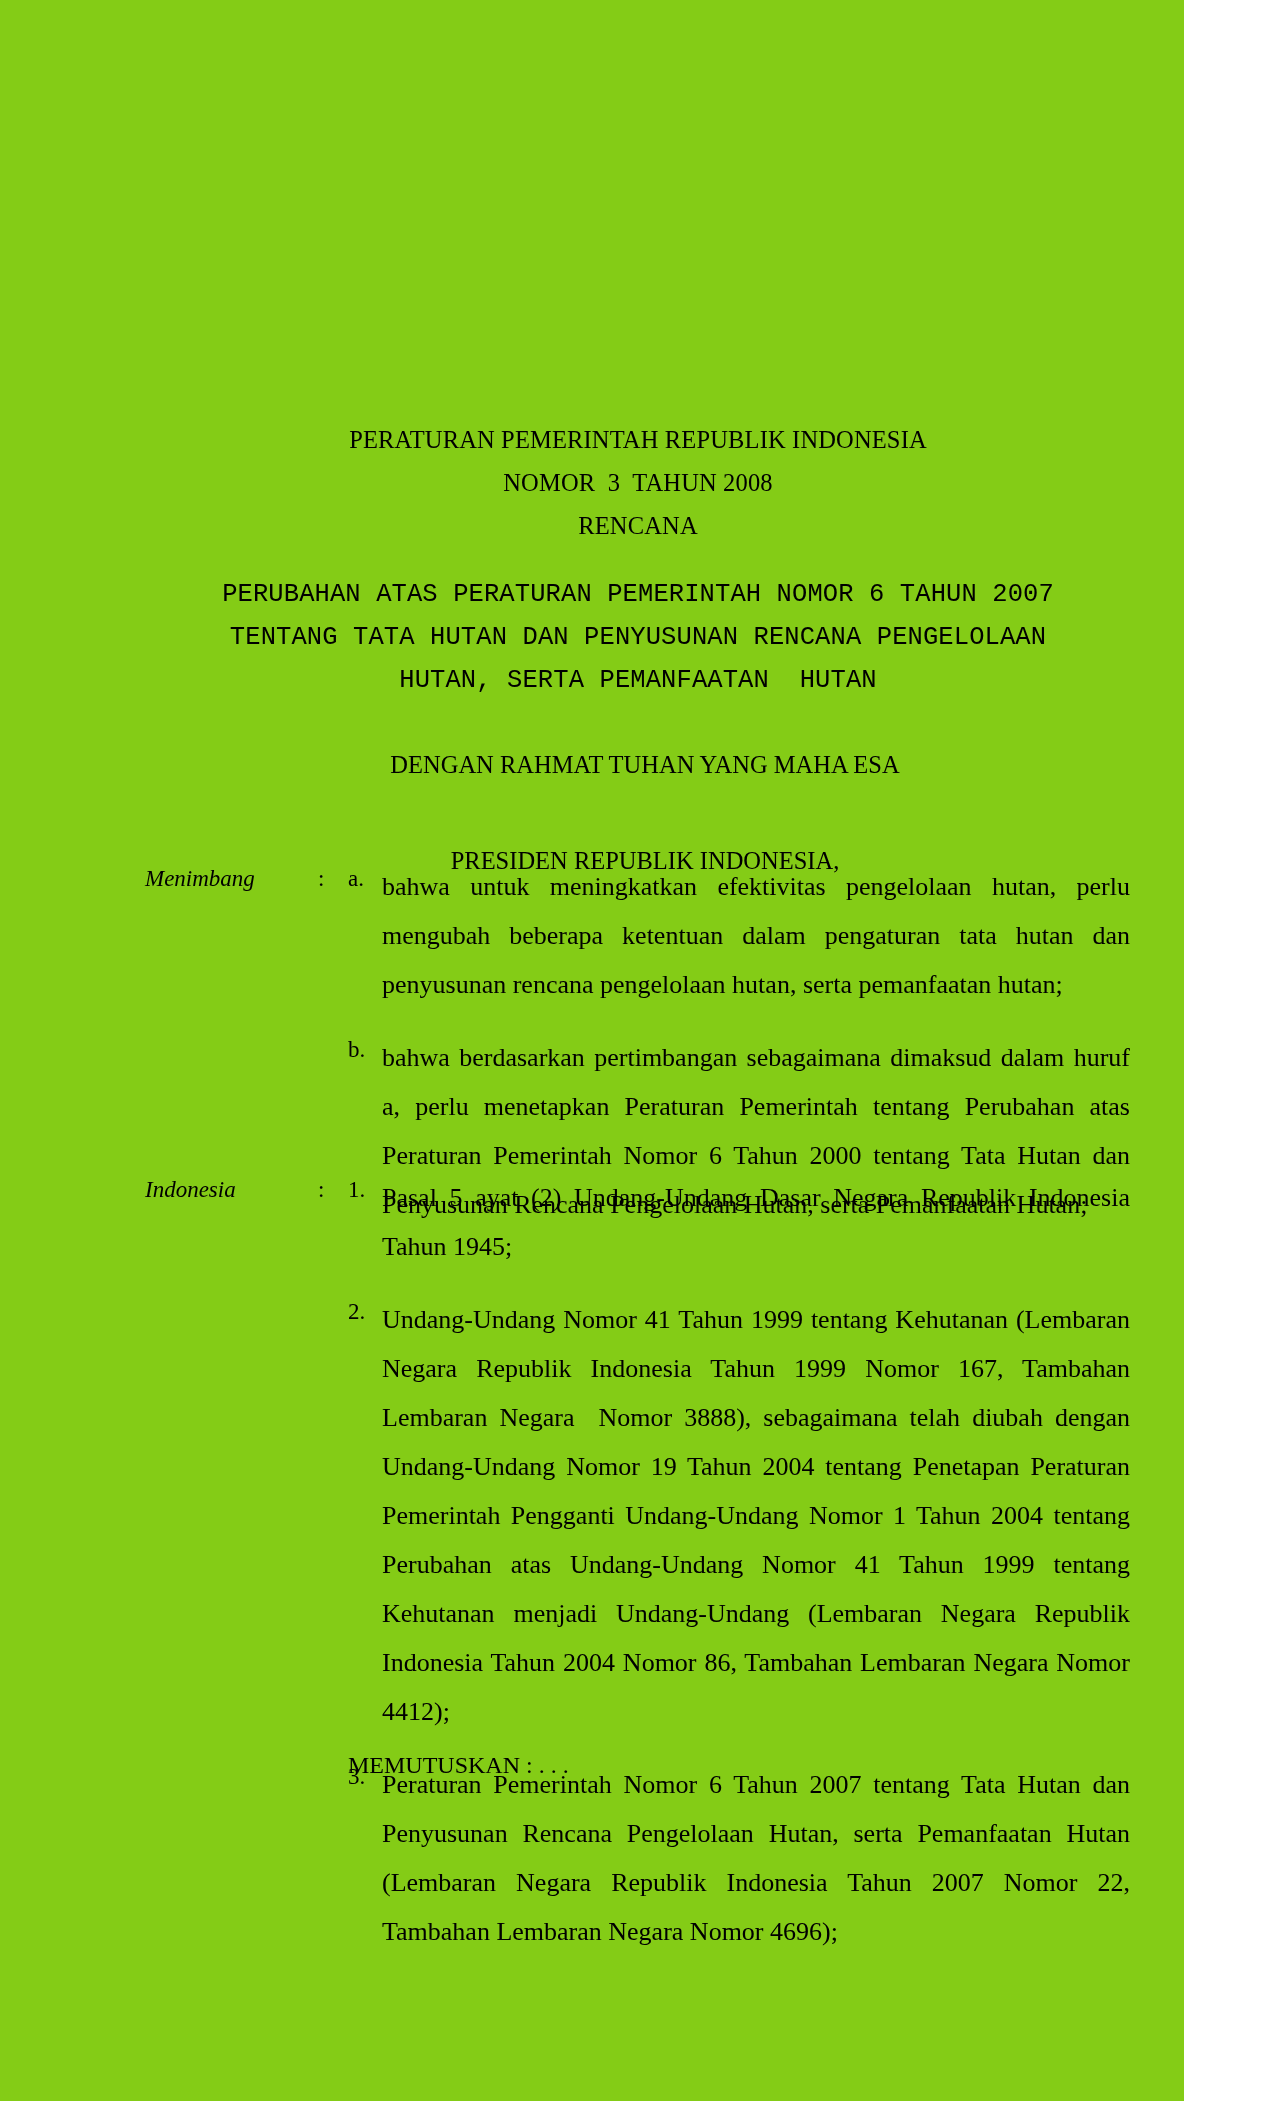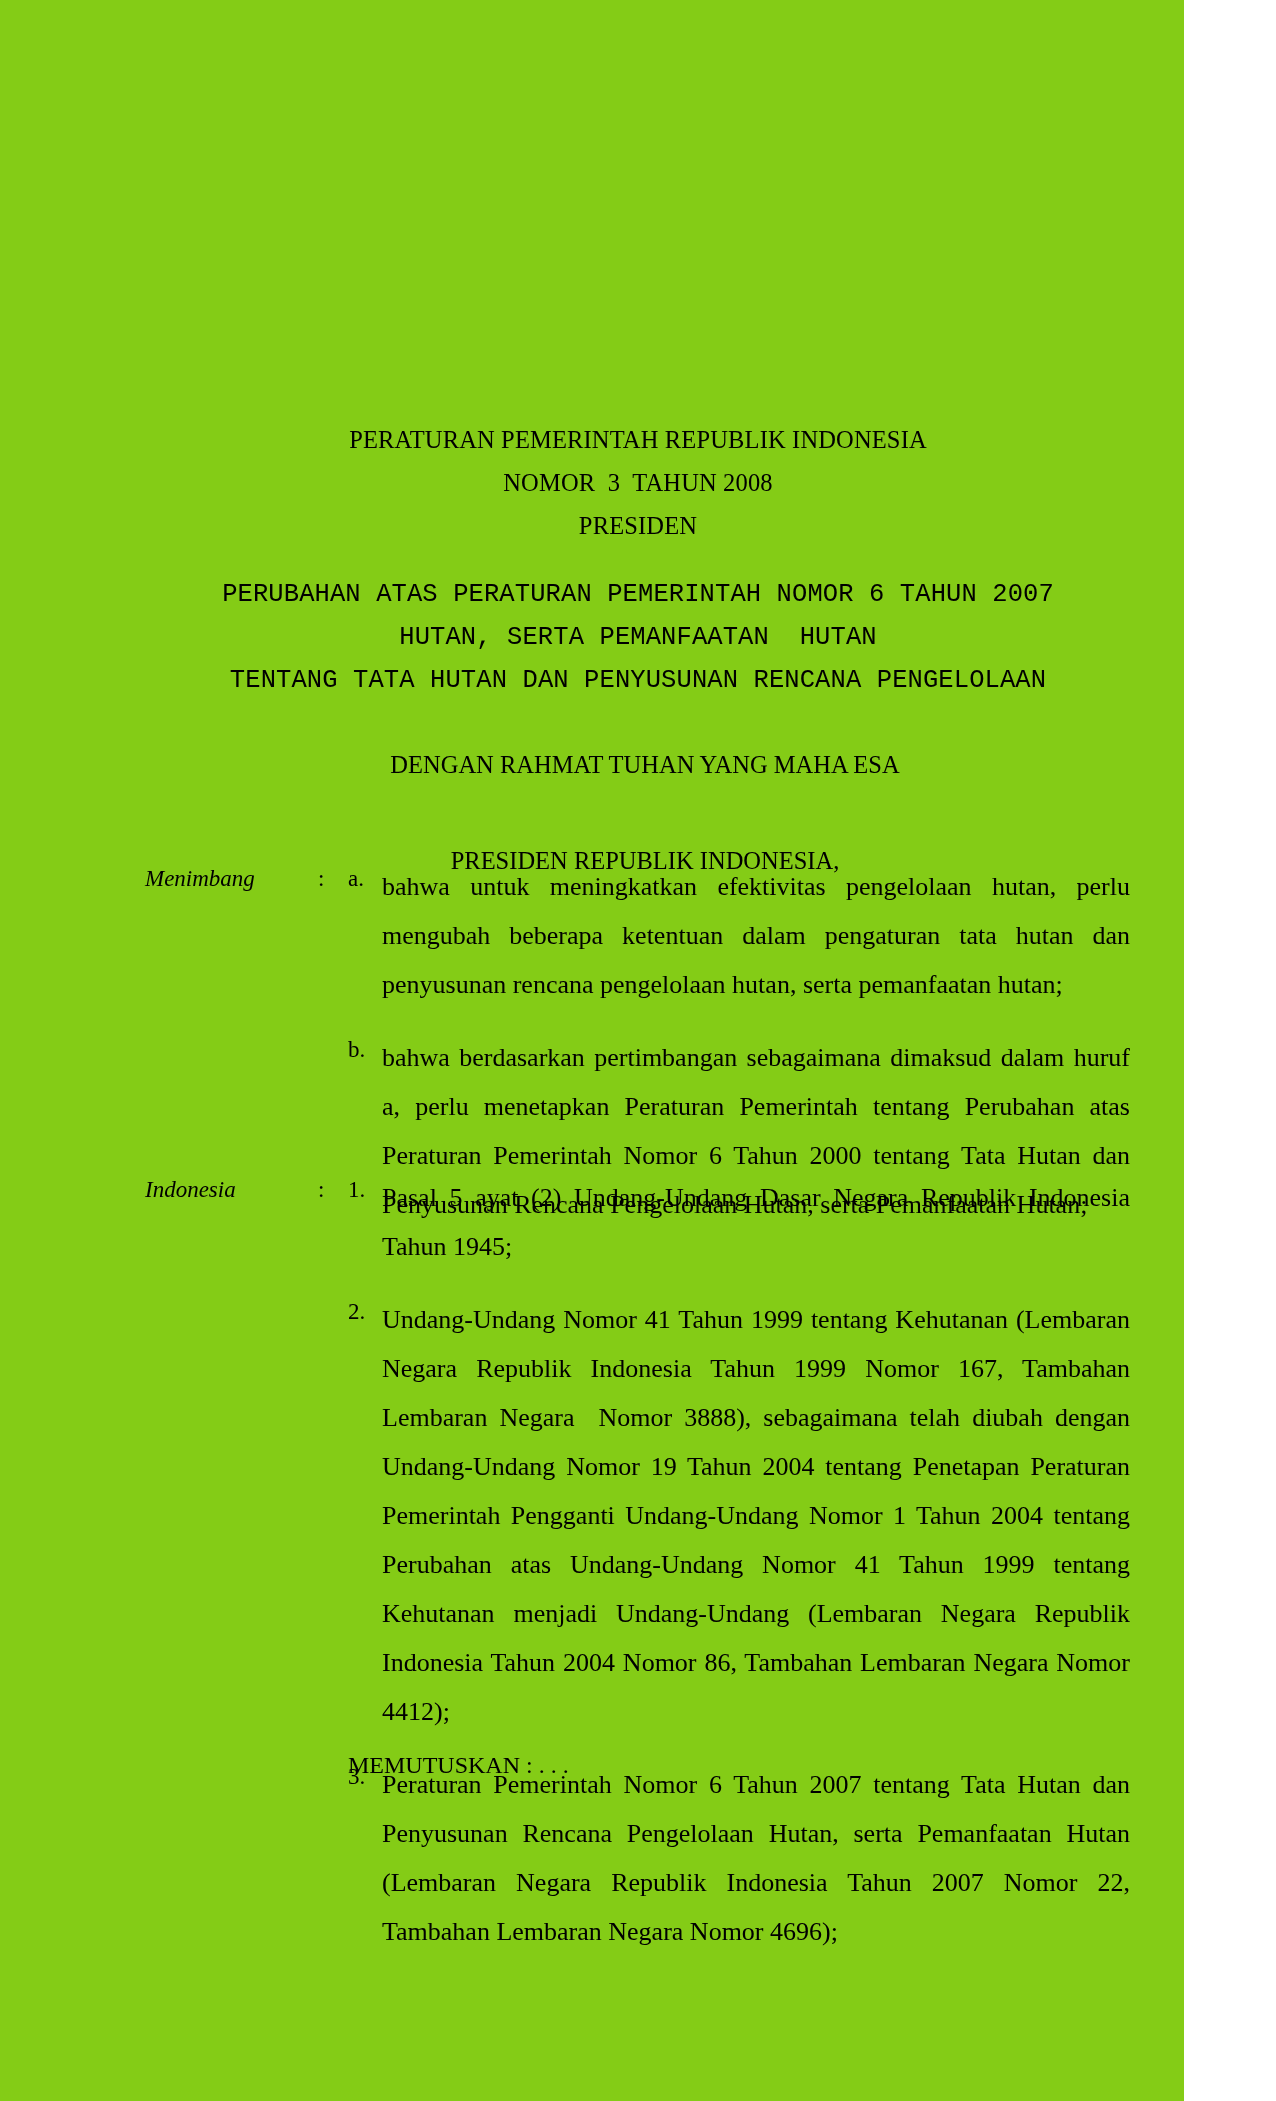--- a/index.html
+++ b/index.html
@@ -132,27 +132,27 @@
   }
 </style>
 </head>
 <body>
 
 <div class="page">
 
   <div class="title-block">
     <div class="title-line">PERATURAN PEMERINTAH REPUBLIK INDONESIA</div>
     <div class="title-line">NOMOR  3  TAHUN 2008</div>
-    <div class="title-line">PRESIDEN</div>
+    <div class="title-line">RENCANA</div>
 
     <div class="title-gap"></div>
 
     <div class="title-line wide">PERUBAHAN ATAS PERATURAN PEMERINTAH NOMOR 6 TAHUN 2007</div>
+    <div class="title-line wide">TENTANG TATA HUTAN DAN PENYUSUNAN RENCANA PENGELOLAAN</div>
     <div class="title-line wide">HUTAN, SERTA PEMANFAATAN  HUTAN</div>
-    <div class="title-line wide">TENTANG TATA HUTAN DAN PENYUSUNAN RENCANA PENGELOLAAN</div>
   </div>
 
   <div class="preamble l1">
     <div class="preamble-line">DENGAN RAHMAT TUHAN YANG MAHA ESA</div>
   </div>
   <div class="preamble l2">
     <div class="preamble-line">PRESIDEN REPUBLIK INDONESIA,</div>
   </div>
 
   <div class="clause-block" style="top:862px;">

